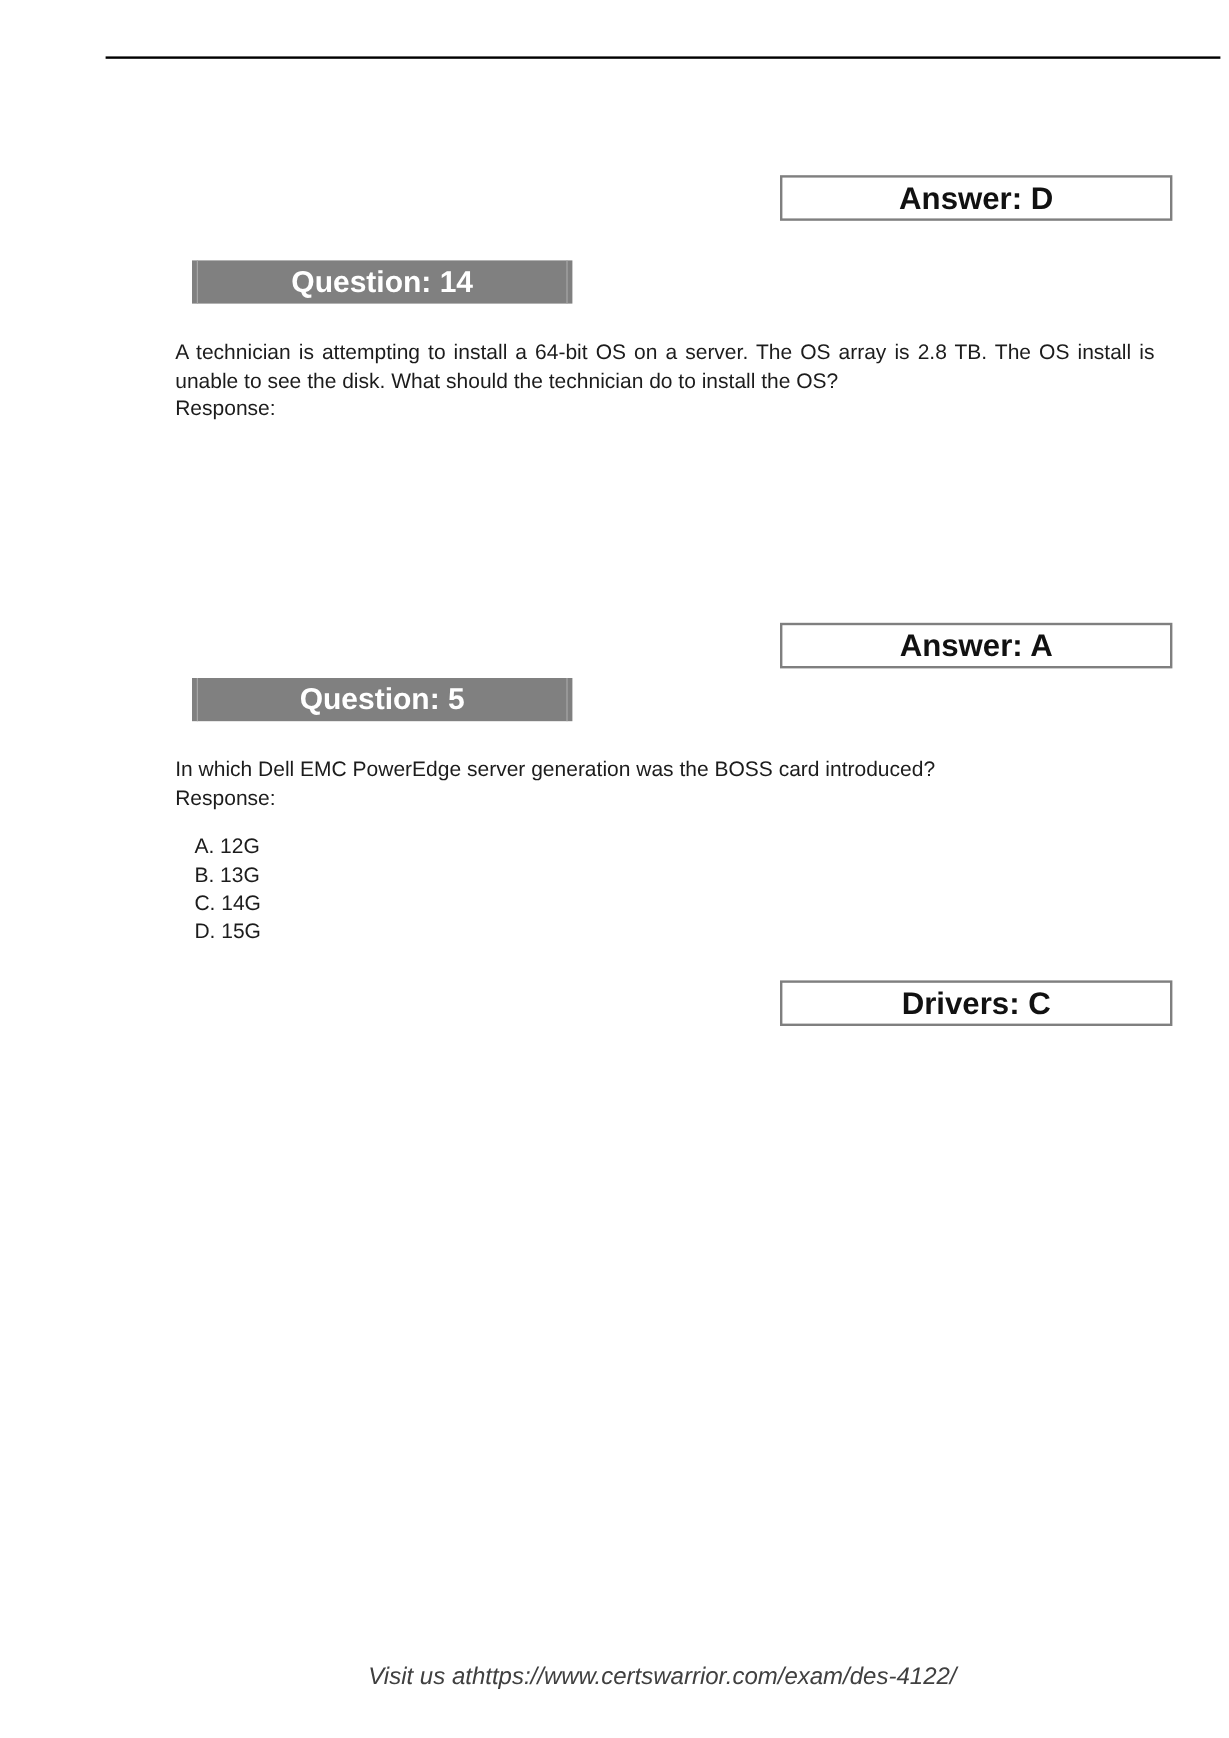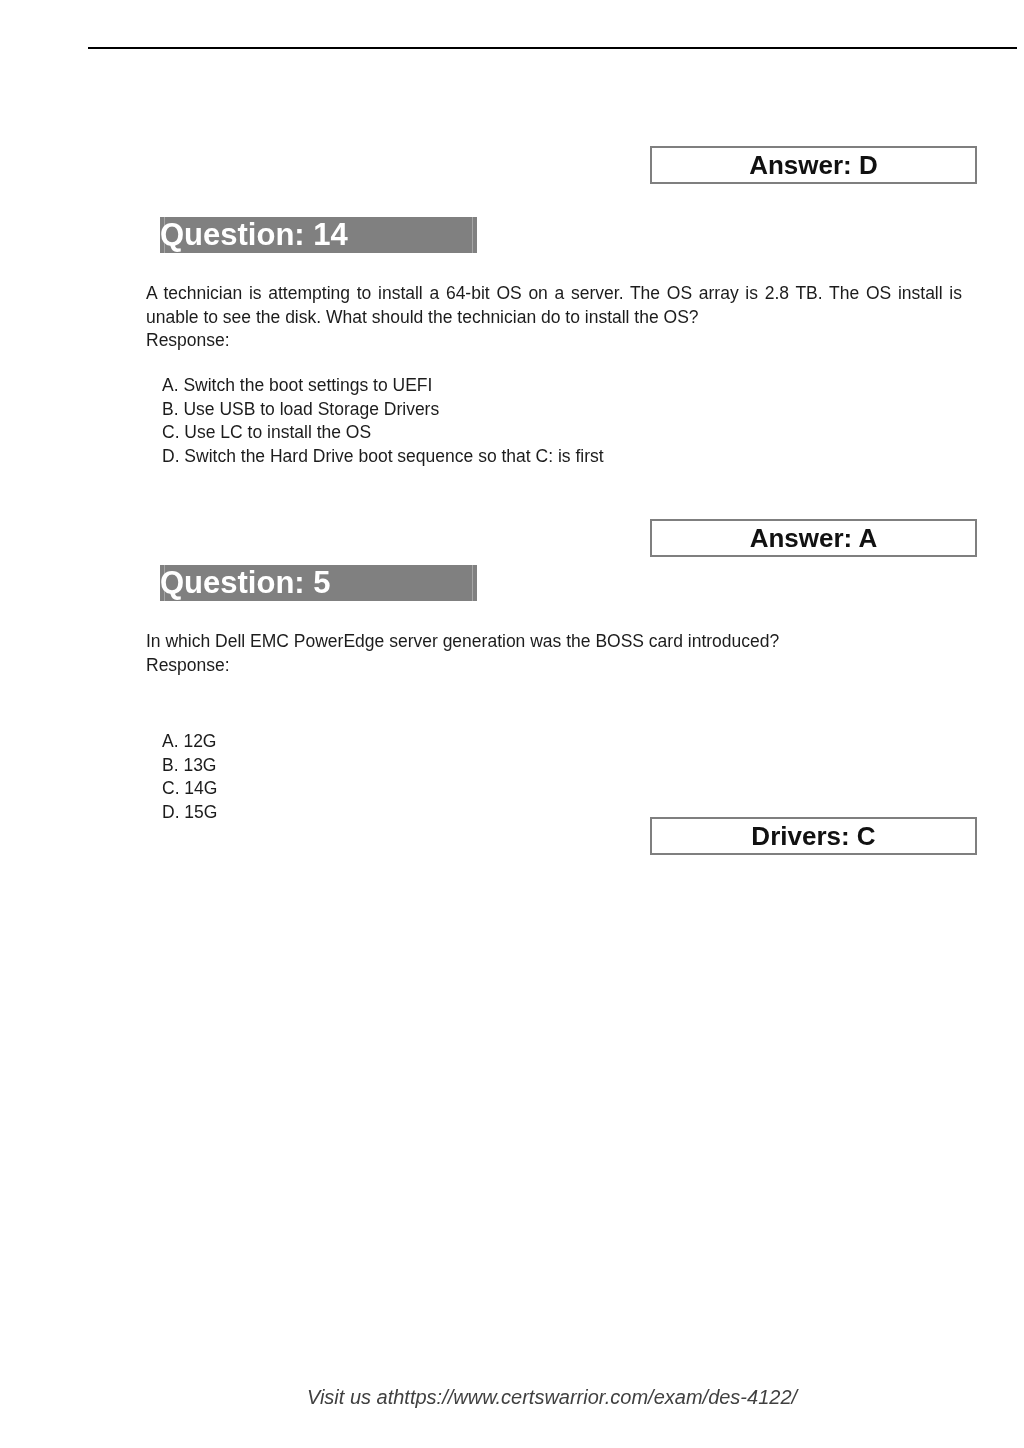--- a/index.html
+++ b/index.html
@@ -26,39 +26,39 @@
   .answer-box.ans-d{top:146px;}
   .answer-box.ans-a{top:519px;}
   .answer-box.ans-c{top:817px;}
   .q-header{
     position:absolute;left:120px;width:317px;height:36px;
     background-color:#808080;
     background-image:linear-gradient(#a6a6a6,#a6a6a6),linear-gradient(#a6a6a6,#a6a6a6);
     background-size:1px 100%,1px 100%;
     background-position:4px 0,calc(100% - 4px) 0;
     background-repeat:no-repeat;
-    display:flex;align-items:center;justify-content:flex-start;
-    color:#ffffff;font-weight:bold;font-size:31px;
+    display:flex;align-items:center;justify-content:center;
+    color:#ffffff;font-weight:bold;font-size:25px;
   }
   .q-header.q14{top:217px;}
   .q-header.q15{top:565px;}
   .q-body{
     position:absolute;left:106px;width:816px;
     font-size:17.5px;line-height:23.5px;
   }
   .q-body p{margin:0;}
   .q-body p.justified{text-align:justify;}
   .q-body.q14{top:282px;}
   .q-body.q15{top:630px;}
   .q-options{
     position:absolute;left:122px;
     font-size:17.5px;line-height:23.5px;
   }
   .q-options.q14{top:374px;}
-  .q-options.q15{top:730px;}
+  .q-options.q15{top:694px;}
   .q-options div{white-space:nowrap;}
   .footer{
     position:absolute;left:0;top:1386px;width:1024px;
     text-align:center;
     font-style:italic;font-size:20px;color:#404040;
   }
 </style>
 </head>
 <body>
 
@@ -72,26 +72,20 @@
 
   <div class="q-header q14">
     <span>Question: 14</span>
   </div>
 
   <div class="q-body q14">
     <p class="justified">A technician is attempting to install a 64-bit OS on a server. The OS array is 2.8 TB. The OS install is unable to see the disk. What should the technician do to install the OS?</p>
     <p>Response:</p>
   </div>
 
-  <div class="q-options q14">
-    <div>A. Switch the boot settings to UEFI</div>
-    <div>B. Use USB to load Storage Drivers</div>
-    <div>C. Use LC to install the OS</div>
-    <div>D. Switch the Hard Drive boot sequence so that C: is first</div>
-  </div>
 
   <div class="answer-box ans-a">
     <span>Answer: A</span>
   </div>
 
   <div class="q-header q15">
     <span>Question: 5</span>
   </div>
 
   <div class="q-body q15">

